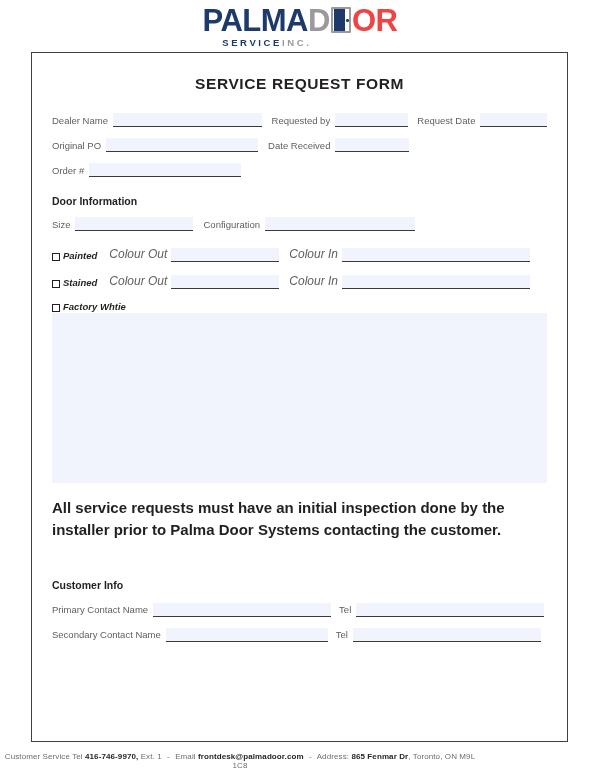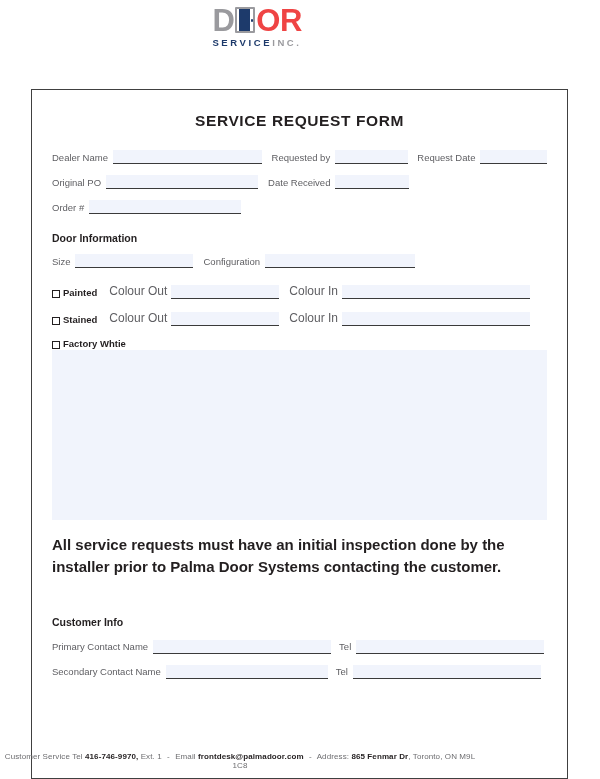--- a/index.html
+++ b/index.html
@@ -85,21 +85,20 @@
   
   .page {
     position: absolute;
     left: 31px;
     top: 52px;
     width: 537px;
     height: 690px;
     border: 1.6px solid #404040;
     box-sizing: border-box;
     background: #fff;
-    margin-top: 37px;
   }
   .page-inner {
     padding: 18px 20px 0 20px;
   }
 
   h1.form-title {
     font-size: 15.5px;
     font-weight: bold;
     text-align: center;
     letter-spacing: 0.6px;
@@ -147,20 +146,21 @@
   
   .w-size { width: 118px; }
   .w-config { width: 150px; }
 
   
   .cbrow {
     display: flex;
     align-items: flex-end;
     margin-bottom: 12px;
     font-size: 9.5px;
+    font-style: italic;
   }
   .cb {
     width: 8px; height: 8px;
     border: 1.3px solid #231f20;
     box-sizing: border-box;
     margin-right: 3px;
     margin-bottom: 1px;
     flex: 0 0 auto;
     background: #fff;
   }
@@ -247,20 +247,21 @@
   .footer b { color: #231f20; font-weight: bold; }
   .footer .sep { padding: 0 3px; }
 </style>
 </head>
 <body>
 
 <div class="logo-wrap">
   <div class="logo">
     <div class="logo-stack">
       <div class="logo-main">
+        <span class="logo-palma">PALMA</span>
           <span class="logo-d">D</span>
           <span class="door-icon">
             <span class="frame"></span>
             <span class="leaf"></span>
             <span class="knob"></span>
           </span>
           <span class="logo-or">OR</span>
       </div>
       <div class="logo-sub">
         <span class="sub-systems">SERVICE</span><span class="sub-inc">INC.</span>

